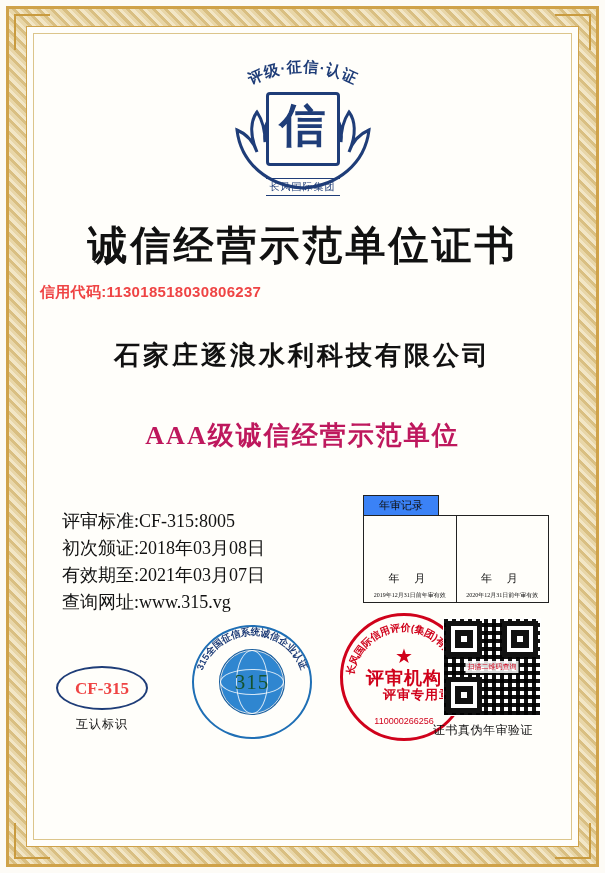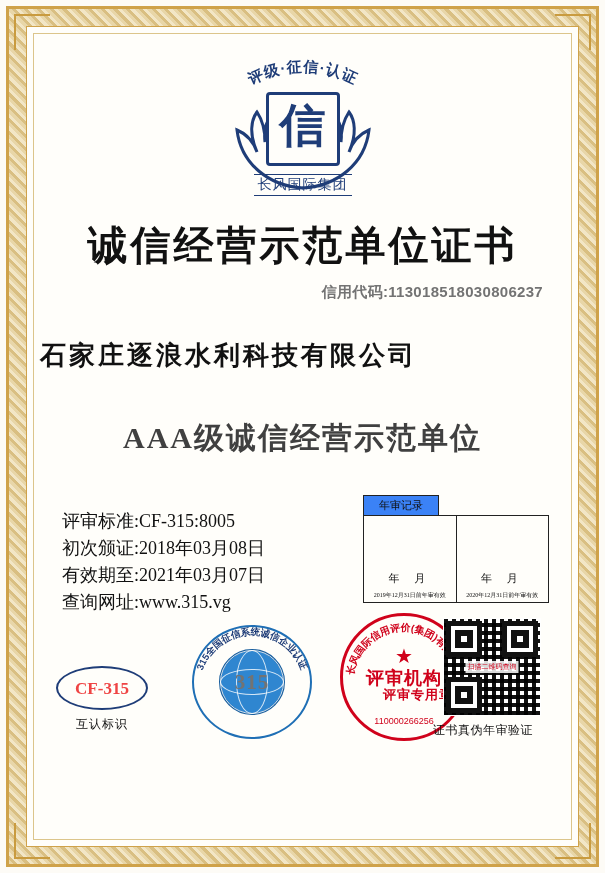--- a/index.html
+++ b/index.html
@@ -115,21 +115,21 @@
     font-family: "Liberation Serif", serif;
     font-weight: bold;
     background: #fffefa;
   }
   .emblem .band {
     position: absolute;
     left: 50%;
     transform: translateX(-50%);
     bottom: 8px;
     color: #1f3d78;
-    font-size: 14px;
+    font-size: 10px;
     letter-spacing: 1px;
     white-space: nowrap;
     border-top: 1px solid #1f3d78;
     border-bottom: 1px solid #1f3d78;
     padding: 1px 4px;
   }
 
   
   .main-title {
     position: absolute;
@@ -140,51 +140,51 @@
     font-weight: bold;
     font-size: 40px;
     letter-spacing: 3px;
     color: #111111;
   }
 
   .credit-code {
     position: absolute;
     top: 243px;
     left: 0; right: 0;
-    text-align: right;
+    text-align: left;
     padding-right: 22px;
     font-family: "Liberation Sans", sans-serif;
     font-weight: bold;
     font-size: 15px;
-    color: #737373;
+    color: #ef4444;
     letter-spacing: 0.3px;
   }
 
   .company-name {
     position: absolute;
     top: 298px;
     left: 0; right: 0;
-    text-align: left;
+    text-align: center;
     font-family: "Liberation Serif", serif;
     font-weight: bold;
     font-size: 26px;
     letter-spacing: 3px;
     color: #111111;
   }
 
   .grade-line {
     position: absolute;
     top: 378px;
     left: 0; right: 0;
     text-align: center;
     font-family: "Liberation Serif", serif;
     font-weight: bold;
-    font-size: 30px;
+    font-size: 26px;
     letter-spacing: 2px;
-    color: #404040;
+    color: #be185d;
   }
 
   
   .details {
     position: absolute;
     top: 468px;
     left: 22px;
     font-family: "Liberation Serif", serif;
     font-size: 18px;
     color: #111111;
@@ -310,23 +310,23 @@
     height: 62px;
     border-radius: 50%;
     background: #2f86d0;
     border: 2px solid #1a5f9e;
   }
   .seal-globe .globe-num {
     position: absolute;
     left: 50%;
     top: 50%;
     transform: translate(-50%, -50%);
-    color: #737373;
-    font-family: "Liberation Serif", serif;
-    font-weight: bold;
+    color: #14532d;
+    font-family: "Liberation Serif", serif;
+    font-weight: normal;
     font-size: 21px;
     letter-spacing: 1px;
   }
   .meridian {
     position: absolute;
     left: 50%;
     top: 50%;
     transform: translate(-50%, -50%);
     border: 1px solid rgba(255,255,255,0.8);
     border-radius: 50%;

